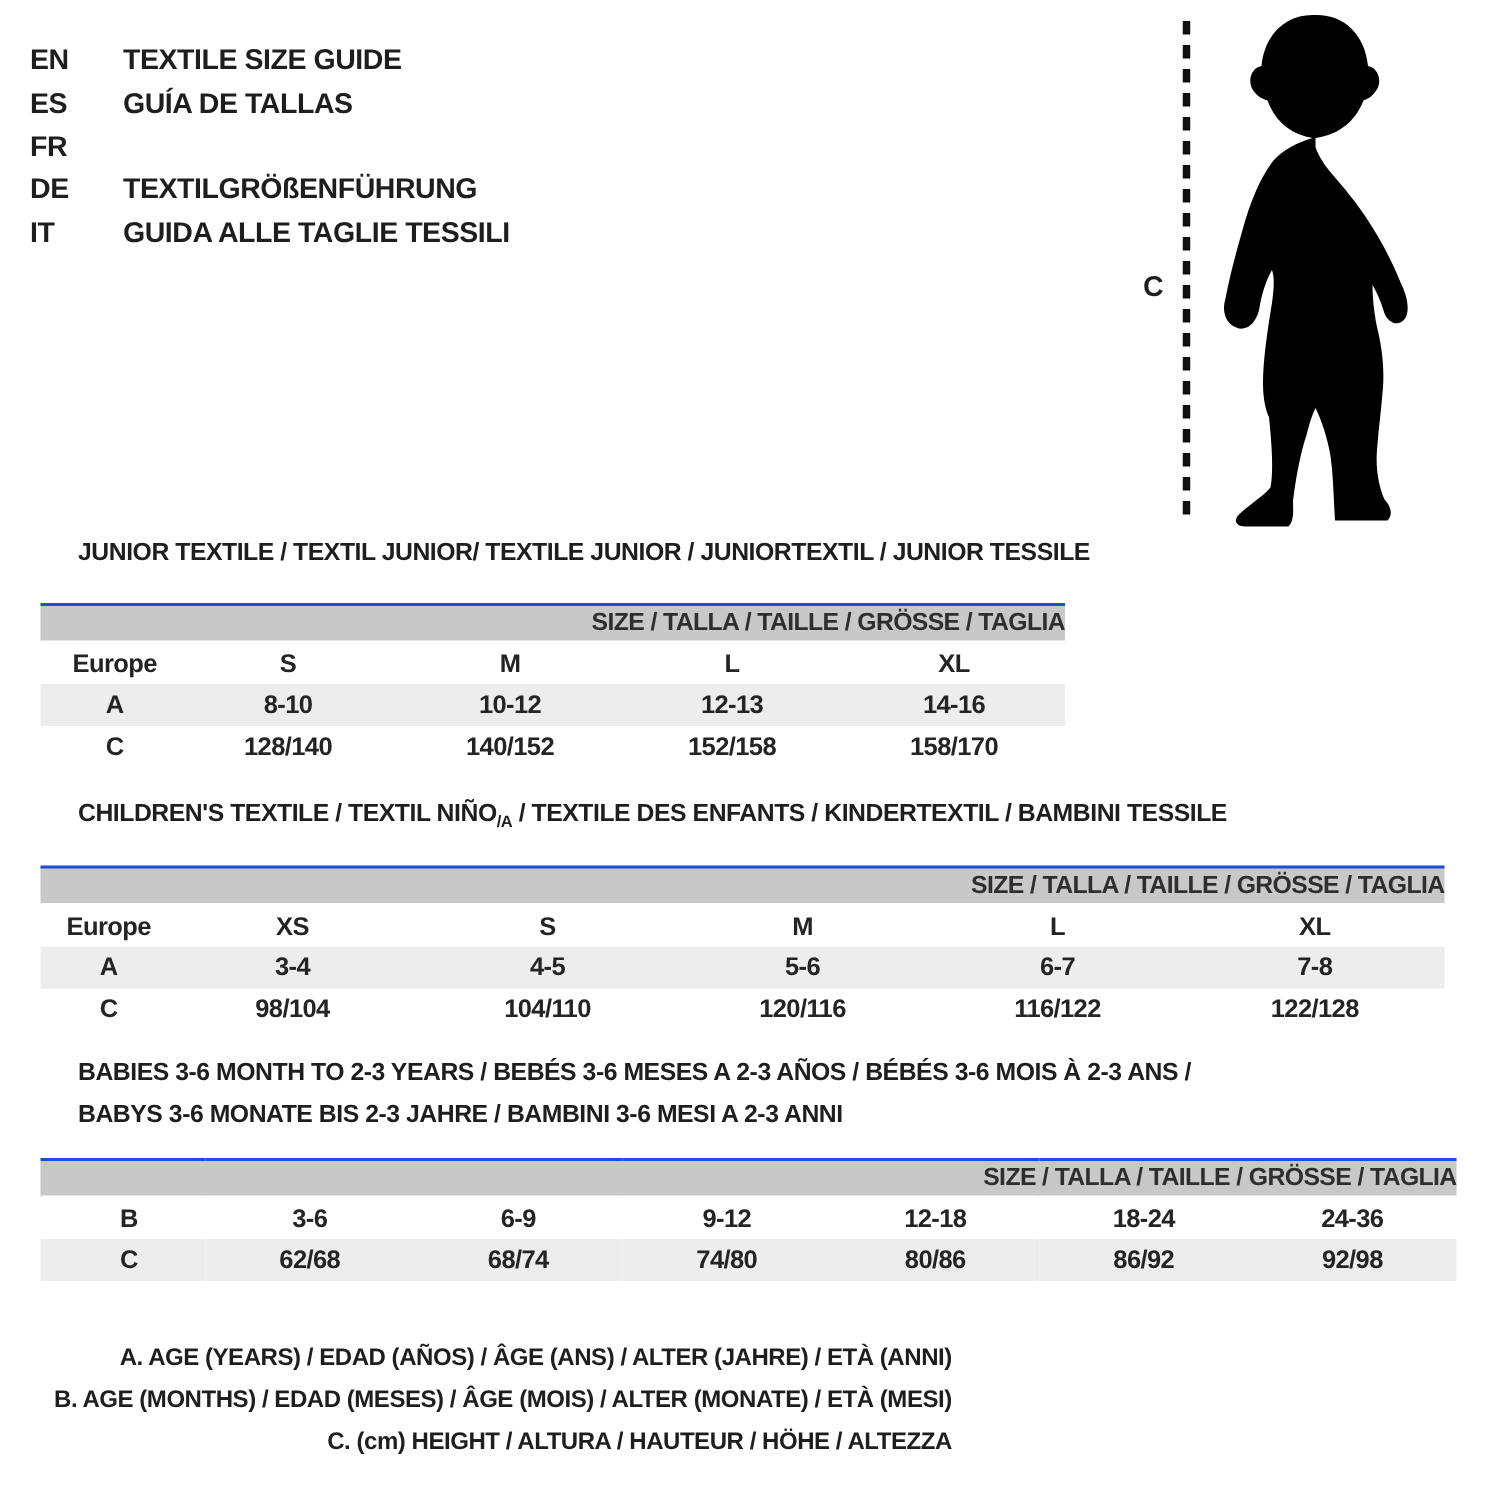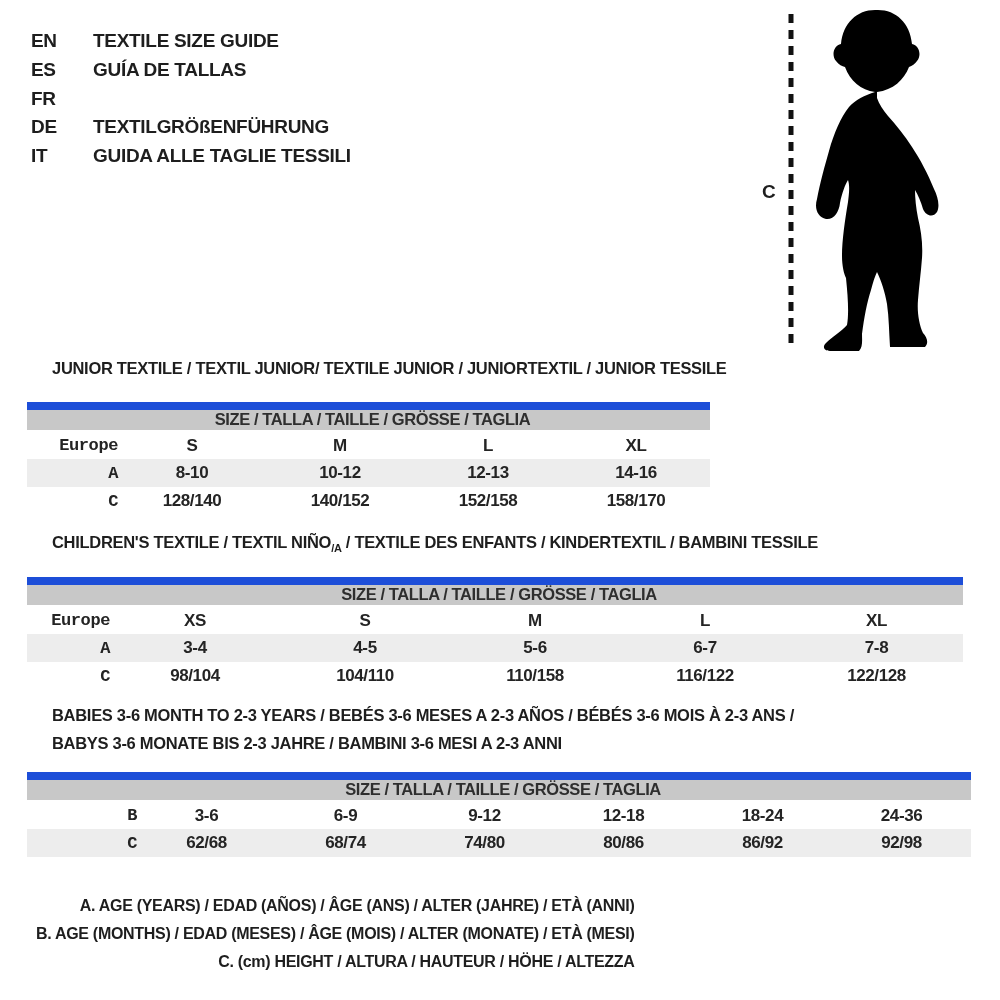--- a/index.html
+++ b/index.html
@@ -7,21 +7,21 @@
   .page {
     position: relative;
     width: 1000px;
     height: 1000px;
     background: #ffffff;
     font-family: "Liberation Sans", sans-serif;
     color: #1e1e1e;
     overflow: hidden;
   }
   
-  .legend { position: absolute; left: 31px; top: 27px; }
+  .legend { position: absolute; left: 20px; top: 27px; }
   .legend-row { display: flex; height: 28.7px; align-items: center; }
   .legend-code {
     width: 62px; font-size: 19px; font-weight: 700; letter-spacing: -0.3px;
   }
   .legend-title { font-size: 19px; font-weight: 700; letter-spacing: -0.3px; }
 
   
   .figure-svg { position: absolute; left: 745px; top: 0px; }
   .height-label {
     position: absolute; left: 762px; top: 181px;
@@ -44,25 +44,25 @@
     border-collapse: collapse; table-layout: fixed;
   }
   .t-junior { top: 402px; width: 683px; }
   .t-children { top: 577px; width: 936px; }
   .t-babies { top: 772px; width: 944px; }
   .sg-table td {
     height: 28px; vertical-align: middle; text-align: center;
     font-size: 17px; font-weight: 700; letter-spacing: -0.4px;
     color: #242424; padding: 0;
   }
-  .sg-table td.lbl { text-align: right; padding-left: 8px; font-family: Liberation Mono, monospace; }
+  .sg-table td.lbl { text-align: center; padding-left: 8px; }
   .sg-table tr.bar td {
-    height: 25px; background: #c8c8c8; border-top: 8px solid #1d4ed8;
+    height: 25px; background: #c8c8c8; border-top: 2px solid #1d4ed8;
     border-bottom: 3px solid #ffffff;
-    text-align: center; padding-left: 8px;
+    text-align: right; padding-left: 8px;
     font-size: 16.5px; font-weight: 700; color: #2e2e2e; margin-left: 40px;
   }
   .sg-table tr.alt td { background: #ededed; }
 
   
   .notes { position: absolute; left: 36px; top: 892px; }
   .note-line {
     font-size: 16px; font-weight: 700; letter-spacing: -0.3px;
     line-height: 28.2px;
     text-align: right;
@@ -206,21 +206,21 @@
       <td>3-4</td>
       <td>4-5</td>
       <td>5-6</td>
       <td>6-7</td>
       <td>7-8</td>
     </tr>
     <tr>
       <td class="lbl">C</td>
       <td>98/104</td>
       <td>104/110</td>
-      <td>110/158</td>
+      <td>120/116</td>
       <td>116/122</td>
       <td>122/128</td>
     </tr>
   </tbody>
     </table>
 
   <div class="section-title t-babies-title"><span>BABIES 3-6 MONTH TO 2-3 YEARS / BEBÉS 3-6 MESES A 2-3 AÑOS / BÉBÉS 3-6 MOIS À 2-3 ANS /</span><br><span>BABYS 3-6 MONATE BIS 2-3 JAHRE / BAMBINI 3-6 MESI A 2-3 ANNI</span></div>
   <table class="sg-table t-babies">
     <colgroup>
         <col style="width:110px">

